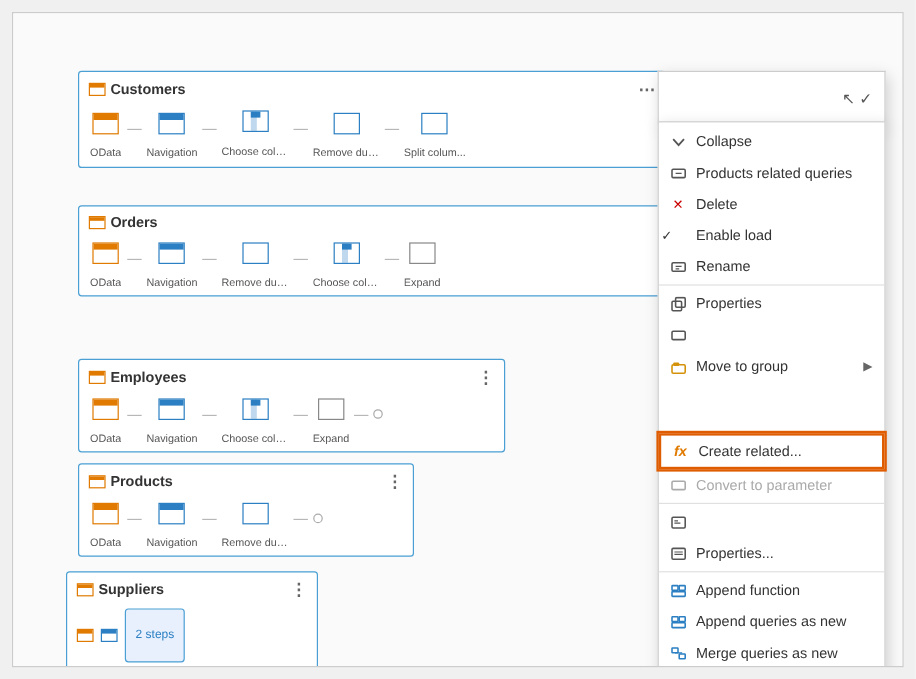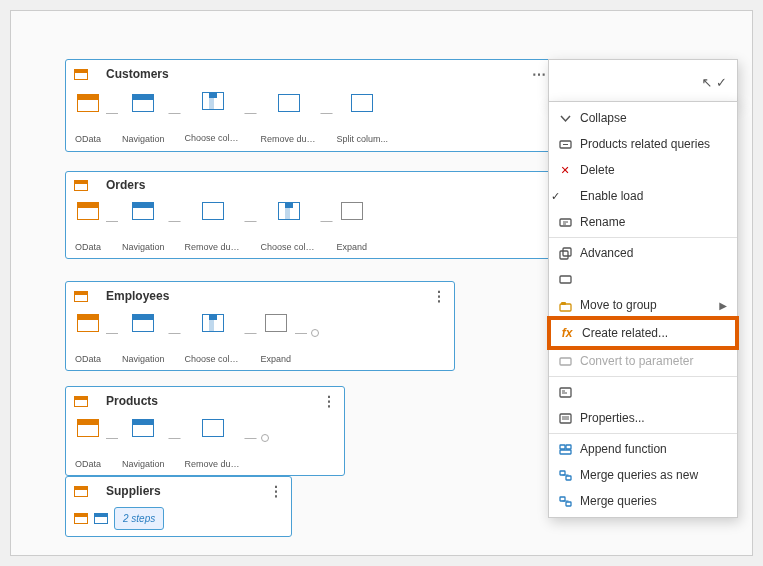--- a/index.html
+++ b/index.html
@@ -32,42 +32,42 @@
     .query-card {
       position: absolute;
       background: #fff;
       border: 1.5px solid #4a9fd4;
       border-radius: 3px;
       padding: 6px 8px;
     }
     .query-card-header {
       display: flex;
       align-items: center;
-      gap: 18px;
+      gap: 4px;
       margin-bottom: 8px;
       font-size: 12px;
       font-weight: 600;
       color: #333;
     }
     .card-menu-dots {
       margin-left: auto;
       color: #666;
       font-size: 14px;
       cursor: pointer;
     }
     .query-steps {
       display: flex;
       align-items: center;
       gap: 4px;
     }
     .step-item {
       display: flex;
       flex-direction: column;
       align-items: center;
-      gap: 20px;
+      gap: 8px;
     }
     .step-icon {
       width: 28px;
       height: 22px;
       display: flex;
       align-items: center;
       justify-content: center;
     }
     .step-label {
       font-size: 9px;
@@ -181,34 +181,34 @@
     }
     
     #card-orders {
       left: 54px;
       top: 160px;
       width: 490px;
     }
     
     #card-employees {
       left: 54px;
-      top: 270px;
-      width: 390px;
+      top: 288px;
+      width: 356px;
     }
     
     #card-products {
       left: 54px;
       top: 375px;
       width: 280px;
     }
     
     #card-suppliers {
-      left: 54px;
+      left: 44px;
       top: 465px;
-      width: 227px;
+      width: 210px;
     }
     
     .context-menu {
       position: absolute;
       right: 14px;
       top: 90px;
       width: 190px;
       background: #fff;
       border: 1px solid #ccc;
       box-shadow: 2px 4px 12px rgba(0,0,0,0.18);
@@ -287,24 +287,23 @@
       content: '';
       position: absolute;
       top: 0; left: 0; right: 0;
       height: 3px;
       background: currentColor;
     }
     .steps-badge {
       background: #e8f0fe;
       border: 1px solid #4a9fd4;
       border-radius: 3px;
-      padding: 5px 8px;
+      padding: 16px 8px;
       font-size: 10px;
       color: #2b7fc2;
-      font-style: italic;
     }
     .top-partial {
       position: absolute;
       right: 14px;
       top: 48px;
       width: 190px;
       background: #fff;
       border: 1px solid #ccc;
       box-shadow: 2px 4px 12px rgba(0,0,0,0.18);
       padding: 3px 0;
@@ -541,21 +540,21 @@
 
       <div class="menu-separator"></div>
 
       <div class="menu-item">
         <span class="menu-icon ico-duplicate">
           <svg width="13" height="13" viewBox="0 0 13 13">
               <rect x="1" y="4" width="8" height="8" rx="1" fill="none" stroke="#555" stroke-width="1.3"></rect>
               <rect x="4" y="1" width="8" height="8" rx="1" fill="none" stroke="#555" stroke-width="1.3"></rect>
             </svg>
         </span>
-        <span class="menu-label">Advanced</span>
+        <span class="menu-label">Properties</span>
       </div>
 
       <div class="menu-item">
         <span class="menu-icon ico-reference">
           <svg width="13" height="13" viewBox="0 0 13 13">
               <rect x="1" y="3" width="11" height="7" rx="1" fill="none" stroke="#555" stroke-width="1.3"></rect>
             </svg>
         </span>
       </div>
 
@@ -563,21 +562,21 @@
         <span class="menu-icon ico-movetogroup">
           <svg width="13" height="13" viewBox="0 0 13 13">
               <rect x="1" y="5" width="11" height="7" rx="1" fill="none" stroke="#d4920a" stroke-width="1.3"></rect>
               <rect x="2" y="3" width="5" height="3" rx="1" fill="#d4920a"></rect>
             </svg>
         </span>
         <span class="menu-label">Move to group</span>
         <span class="menu-arrow">▶</span>
       </div>
 
-      <div class="menu-item highlighted" style="border: 2px solid #e05c00; background:#fff;">
+      <div class="menu-item highlighted" style="border: 2px solid #e05c00; background:#fff;margin-top:43px;">
         <span class="menu-icon ico-createfn" style="color:#e07a00; font-style:italic; font-weight:bold; font-size:12px;">fx</span>
         <span class="menu-label">Create related...</span>
       </div>
 
       <div class="menu-item disabled">
         <span class="menu-icon ico-convert">
           <svg width="13" height="13" viewBox="0 0 13 13">
               <rect x="1" y="3" width="11" height="7" rx="1" fill="none" stroke="#aaa" stroke-width="1.3"></rect>
             </svg>
         </span>
@@ -613,20 +612,30 @@
         <span class="menu-icon ico-append">
           <svg width="13" height="13" viewBox="0 0 13 13">
               <rect x="1" y="2" width="5" height="4" rx="0.5" fill="none" stroke="#2b7fc2" stroke-width="1.3"></rect>
               <rect x="7" y="2" width="5" height="4" rx="0.5" fill="none" stroke="#2b7fc2" stroke-width="1.3"></rect>
               <rect x="1" y="7" width="11" height="4" rx="0.5" fill="none" stroke="#2b7fc2" stroke-width="1.3"></rect>
             </svg>
         </span>
         <span class="menu-label">Append function</span>
       </div>
 
+      <div class="menu-item">
+        <span class="menu-icon ico-append">
+          <svg width="13" height="13" viewBox="0 0 13 13">
+              <rect x="1" y="2" width="5" height="4" rx="0.5" fill="none" stroke="#2b7fc2" stroke-width="1.3"></rect>
+              <rect x="7" y="2" width="5" height="4" rx="0.5" fill="none" stroke="#2b7fc2" stroke-width="1.3"></rect>
+              <rect x="1" y="7" width="11" height="4" rx="0.5" fill="none" stroke="#2b7fc2" stroke-width="1.3"></rect>
+            </svg>
+        </span>
+        <span class="menu-label">Append queries as new</span>
+      </div>
 
       <div class="menu-item">
         <span class="menu-icon ico-merge">
           <svg width="13" height="13" viewBox="0 0 13 13">
               <rect x="1" y="2" width="5" height="4" rx="0.5" fill="none" stroke="#2b7fc2" stroke-width="1.3"></rect>
               <rect x="7" y="7" width="5" height="4" rx="0.5" fill="none" stroke="#2b7fc2" stroke-width="1.3"></rect>
               <line x1="3.5" y1="6" x2="9.5" y2="6" stroke="#2b7fc2" stroke-width="1"></line>
             </svg>
         </span>
         <span class="menu-label">Merge queries as new</span>

